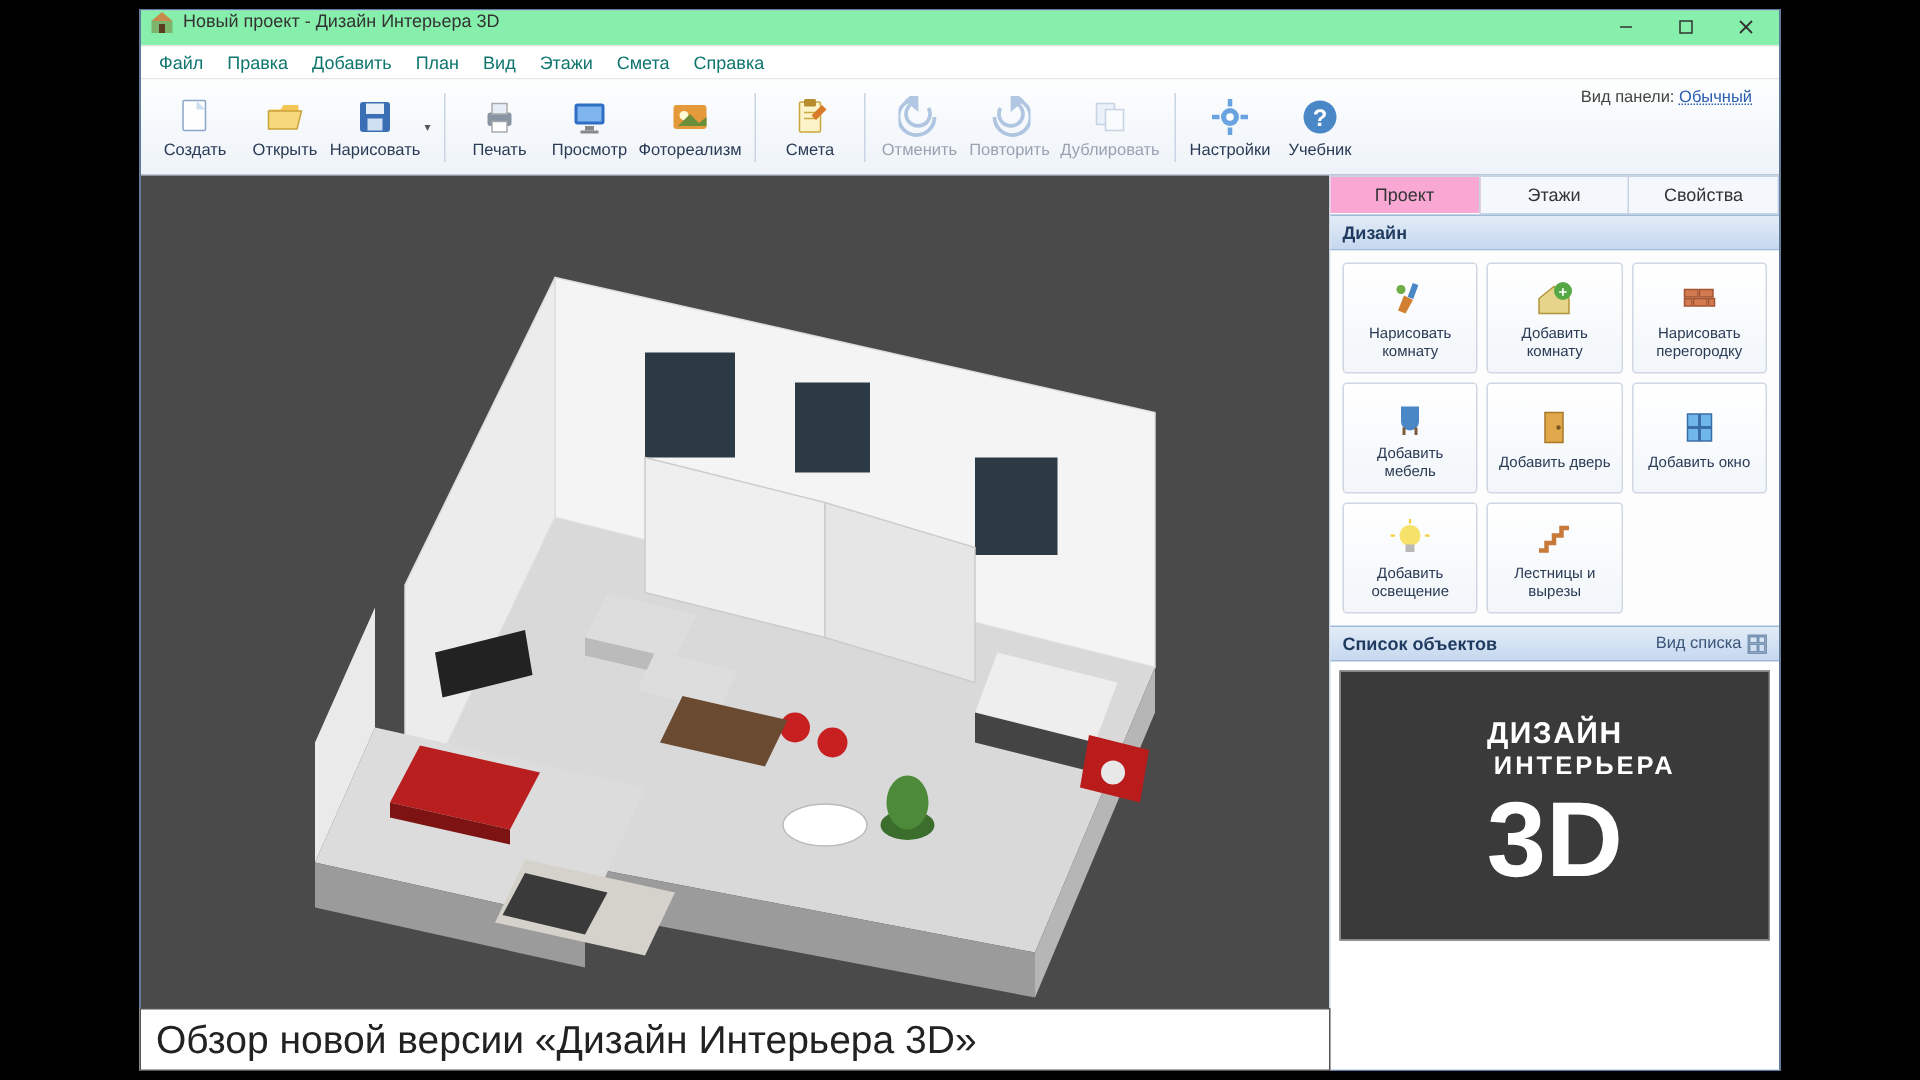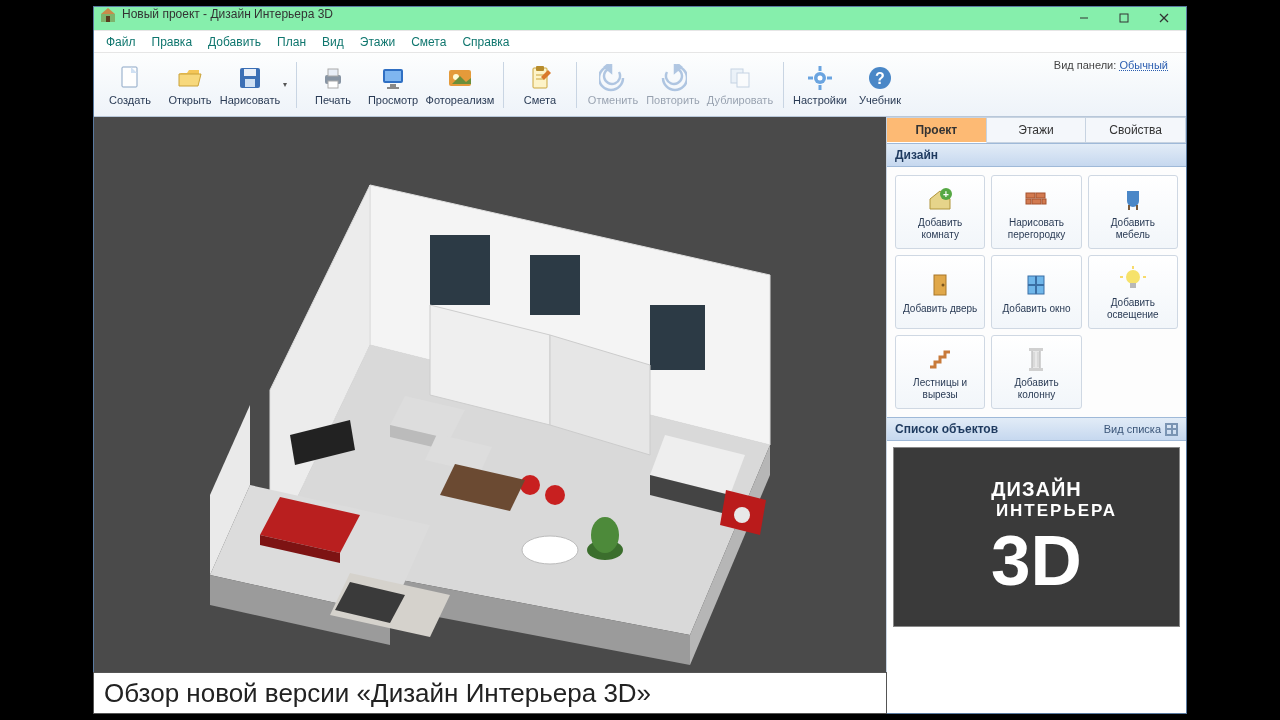--- a/index.html
+++ b/index.html
@@ -135,24 +135,24 @@
 }
 .tab {
   flex:1;
   display:flex; align-items:center; justify-content:center;
   font-size:12px;
   border-right:1px solid #c7d3e1;
   border-top:1px solid #c7d3e1;
   color:#333;
 }
 .tab.active {
-  background:#fdba74;
+  background:#f9a8d4;
   border-bottom:1px solid #fff;
   margin-bottom:-1px;
-  font-weight:700;
+  font-weight:400;
 }
 
 .section-header {
   background: linear-gradient(#e2ecf7,#c6d8ef);
   border:1px solid #9fb9d8;
   border-left:none; border-right:none;
   padding: 4px 8px;
   font-weight:bold;
   color:#1e3a5f;
   display:flex;
@@ -502,20 +502,30 @@
         </div>
 
       <div class="section-header">
         <span>Дизайн</span>
       </div>
 
       <div class="tool-grid" id="toolgrid">
           <div class="grid-btn">
             <div class="ico">
               <svg width="28" height="28">
+                <path d="M6 22l4-10 6 3-5 9z" fill="#d08030"></path>
+                <rect x="14" y="4" width="4" height="10" fill="#4a87c7" transform="rotate(20 16 9)"></rect>
+                <circle cx="8" cy="8" r="3" fill="#6fae46"></circle>
+              </svg>
+            </div>
+            <div class="lbl">Нарисовать комнату</div>
+          </div>
+          <div class="grid-btn">
+            <div class="ico">
+              <svg width="28" height="28">
                 <polygon points="4,14 14,6 24,14 24,24 4,24" fill="#e6d48a" stroke="#b0953a"></polygon>
                 <circle cx="20" cy="9" r="6" fill="#56a844"></circle>
                 <text x="20" y="13" text-anchor="middle" font-size="10" fill="#fff" font-weight="bold">+</text>
               </svg>
             </div>
             <div class="lbl">Добавить комнату</div>
           </div>
           <div class="grid-btn">
             <div class="ico">
               <svg width="28" height="28">
@@ -573,32 +583,20 @@
             </div>
             <div class="lbl">Добавить освещение</div>
           </div>
           <div class="grid-btn">
             <div class="ico">
               <svg width="28" height="28">
                 <path d="M4 22h5v-5h5v-5h5v-5h5" fill="none" stroke="#c87a3a" stroke-width="3"></path>
               </svg>
             </div>
             <div class="lbl">Лестницы и вырезы</div>
-          </div>
-          <div class="grid-btn">
-            <div class="ico">
-              <svg width="28" height="28">
-                <rect x="10" y="4" width="8" height="20" fill="#e8e8e8" stroke="#aaa"></rect>
-                <rect x="7" y="3" width="14" height="3" fill="#d0d0d0"></rect>
-                <rect x="7" y="23" width="14" height="3" fill="#d0d0d0"></rect>
-                <line x1="12" y1="7" x2="12" y2="22" stroke="#ccc"></line>
-                <line x1="16" y1="7" x2="16" y2="22" stroke="#ccc"></line>
-              </svg>
-            </div>
-            <div class="lbl">Добавить колонну</div>
           </div>
         </div>
 
       <div class="section-header">
         <span>Список объектов</span>
         <span class="spacer"></span>
         <span class="small">Вид списка</span>
         <span class="grid-icon">
             <span></span>
             <span></span>

